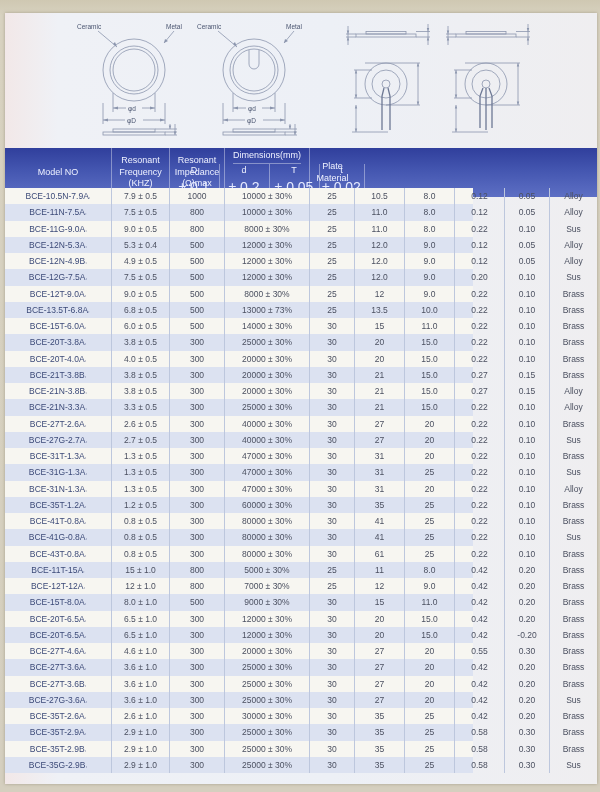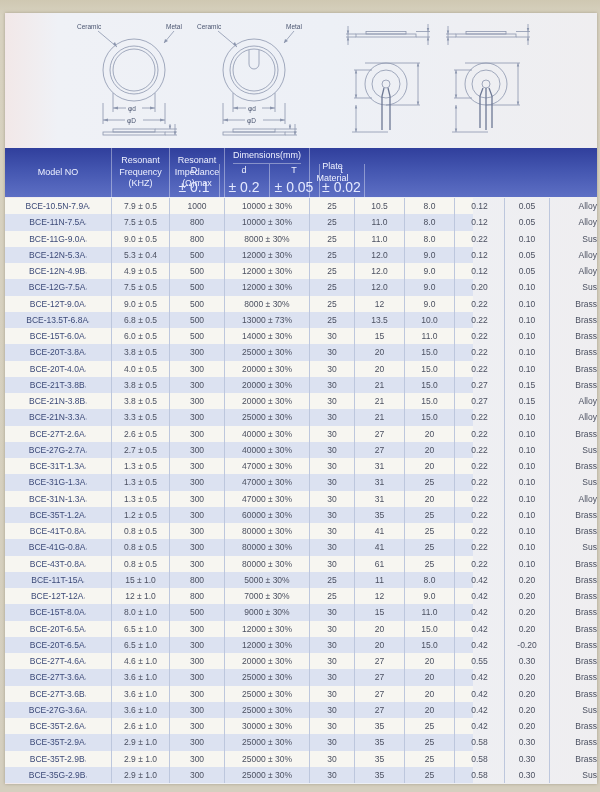--- a/index.html
+++ b/index.html
@@ -36,31 +36,31 @@
     font-size:9px;border-bottom:1px solid rgba(255,255,255,.38);
   }
   .dims-sub{flex:1;display:grid;grid-template-columns:50px 50px 50px 45px;}
   .dims-subcell{
     display:flex;flex-direction:column;align-items:center;justify-content:center;gap:1px;
     border-right:1px solid rgba(255,255,255,.38);box-sizing:border-box;font-size:9px;
   }
   .dims-subcell .tol{font-size:14px;color:#e4e9ff;}
 
   
-  .tbody{position:absolute;left:5px;top:198px;width:468px;}
+  .tbody{position:absolute;left:5px;top:188px;width:468px;}
   .trow{display:grid;grid-template-columns:107px 58px 55px 85px 45px 50px 50px 50px 45px 47px;height:16.25px;}
   .trow.odd{background:#f7f6f1;}
   .trow.even{background:#dce2f1;}
   .tcell{
     display:flex;align-items:center;justify-content:center;
     font-size:8.5px;color:#4b5060;white-space:nowrap;
     border-right:1px solid #bdc7dd;box-sizing:border-box;
   }
   .tcell.c0{color:#3c4a78;}
-  .tcell.c9{border-right:none;justify-content:flex-end;}
+  .tcell.c9{border-right:none;}
   .tcell sub{font-size:6px;line-height:0;}
 </style>
 </head>
 <body>
 
 <div class="screen">
   <div class="paper"></div>
 
   <svg class="diagram-svg" style="left:76px;top:20px;" width="118" height="122" viewBox="0 0 118 122">
     <text x="1" y="9">Ceramic</text>

